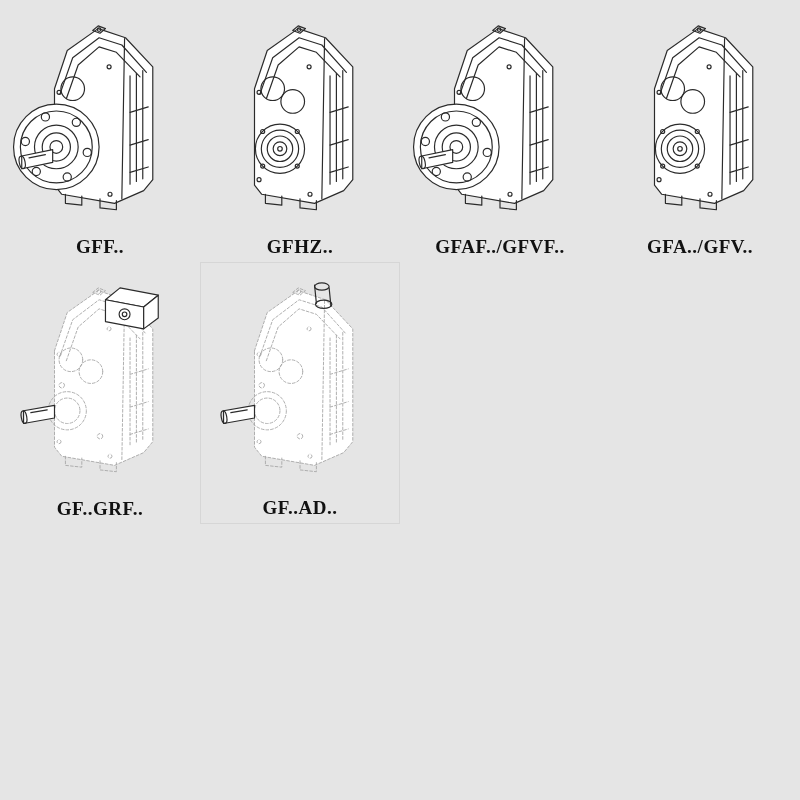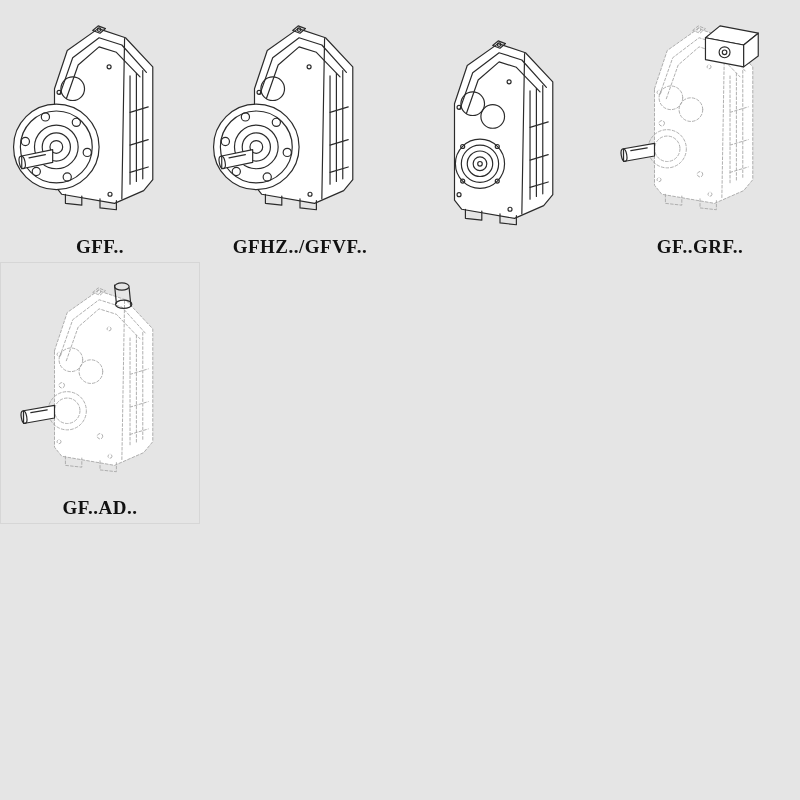--- a/index.html
+++ b/index.html
@@ -146,45 +146,55 @@
         <use href="#g-housing"></use>
         <circle cx="70" cy="86" r="13"></circle>
         <use href="#g-flange-core"></use>
         <use href="#g-shaft"></use>
       </g>
     </svg>
     <figcaption class="label">GFF..</figcaption>
   </figure>
 
 
+  <figure class="cell">
+    <svg class="drawing" viewBox="0 0 200 232" role="img">
+      <g class="ln">
+          <use href="#g-housing"></use>
+          <use href="#g-bores"></use>
+        </g>
+    </svg>
+    <figcaption class="label">GFHZ..</figcaption>
+  </figure>
 
 
 
 
 
 
   <figure class="cell">
     <svg class="drawing" viewBox="0 0 200 232" role="img">
       <g class="ln">
         <use href="#g-housing"></use>
         <circle cx="70" cy="86" r="13"></circle>
         <use href="#g-flange-core"></use>
         <use href="#g-shaft"></use>
       </g>
     </svg>
-    <figcaption class="label">GFHZ../GFVF..</figcaption>
+    <figcaption class="label">GFAF../GFVF..</figcaption>
   </figure>
 
   <figure class="cell">
     <svg class="drawing" viewBox="0 0 200 232" role="img">
       <g class="ln">
           <use href="#g-housing"></use>
           <use href="#g-bores"></use>
         </g>
     </svg>
+    <figcaption class="label">GFA../GFV..</figcaption>
   </figure>
 
   <figure class="cell">
     <svg class="drawing" viewBox="0 0 200 232" role="img">
       <g class="dln">
           <use href="#g-housing"></use>
           <use href="#g-dashfront"></use>
         </g>
       <g class="ln">
           <use href="#g-block"></use>

